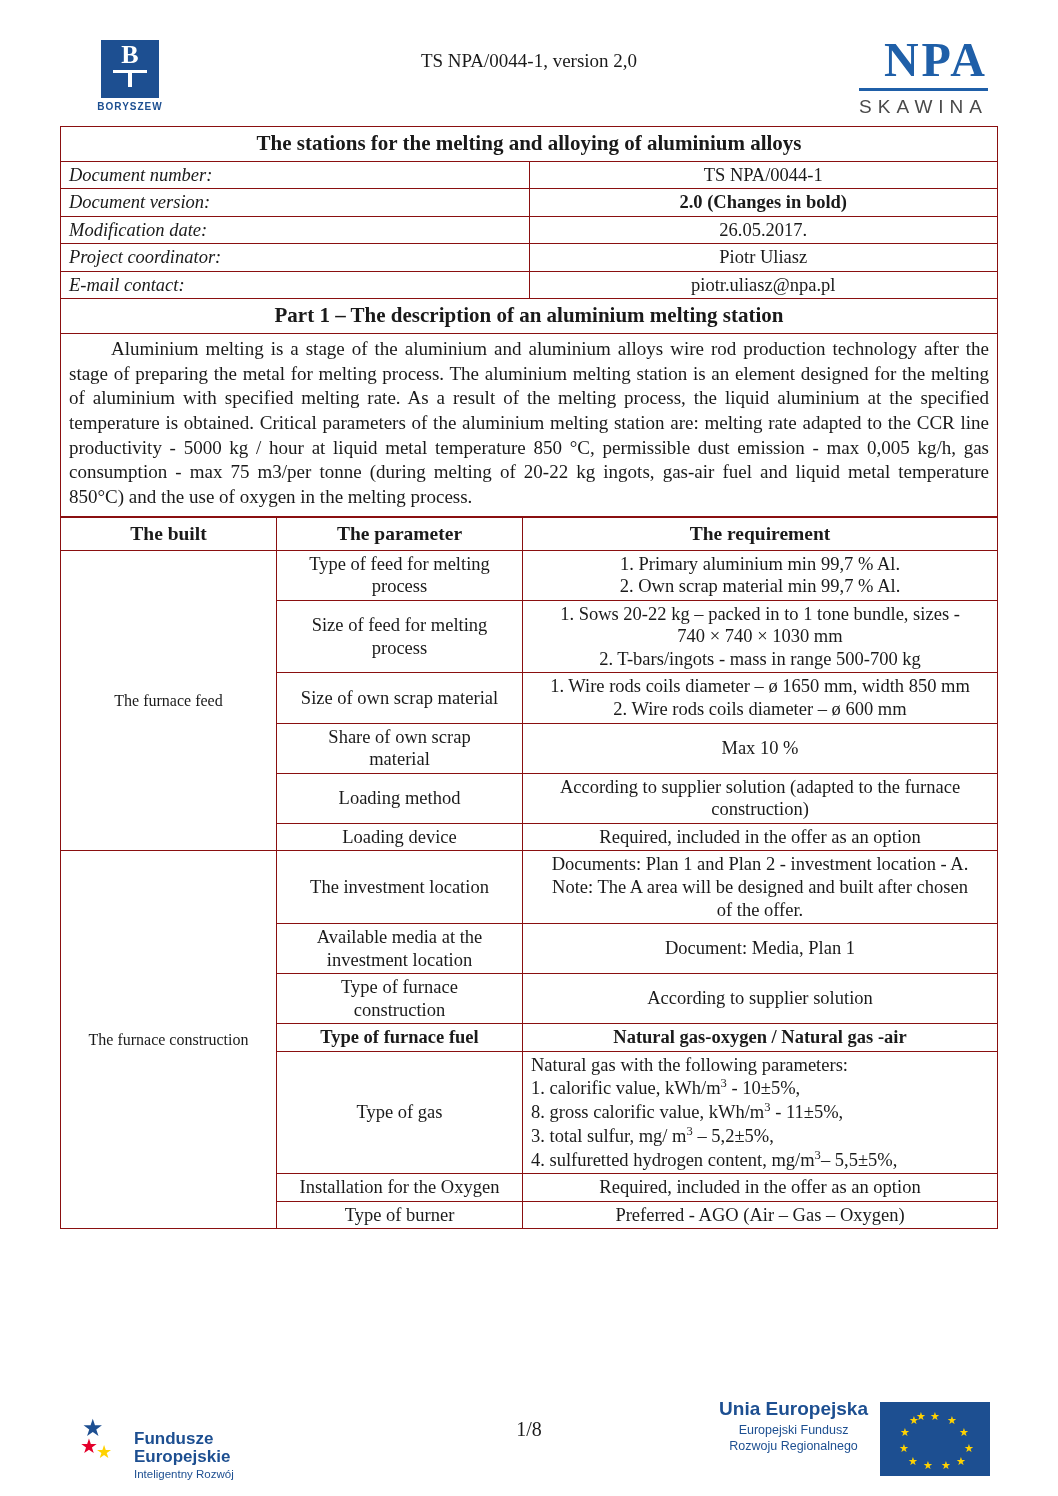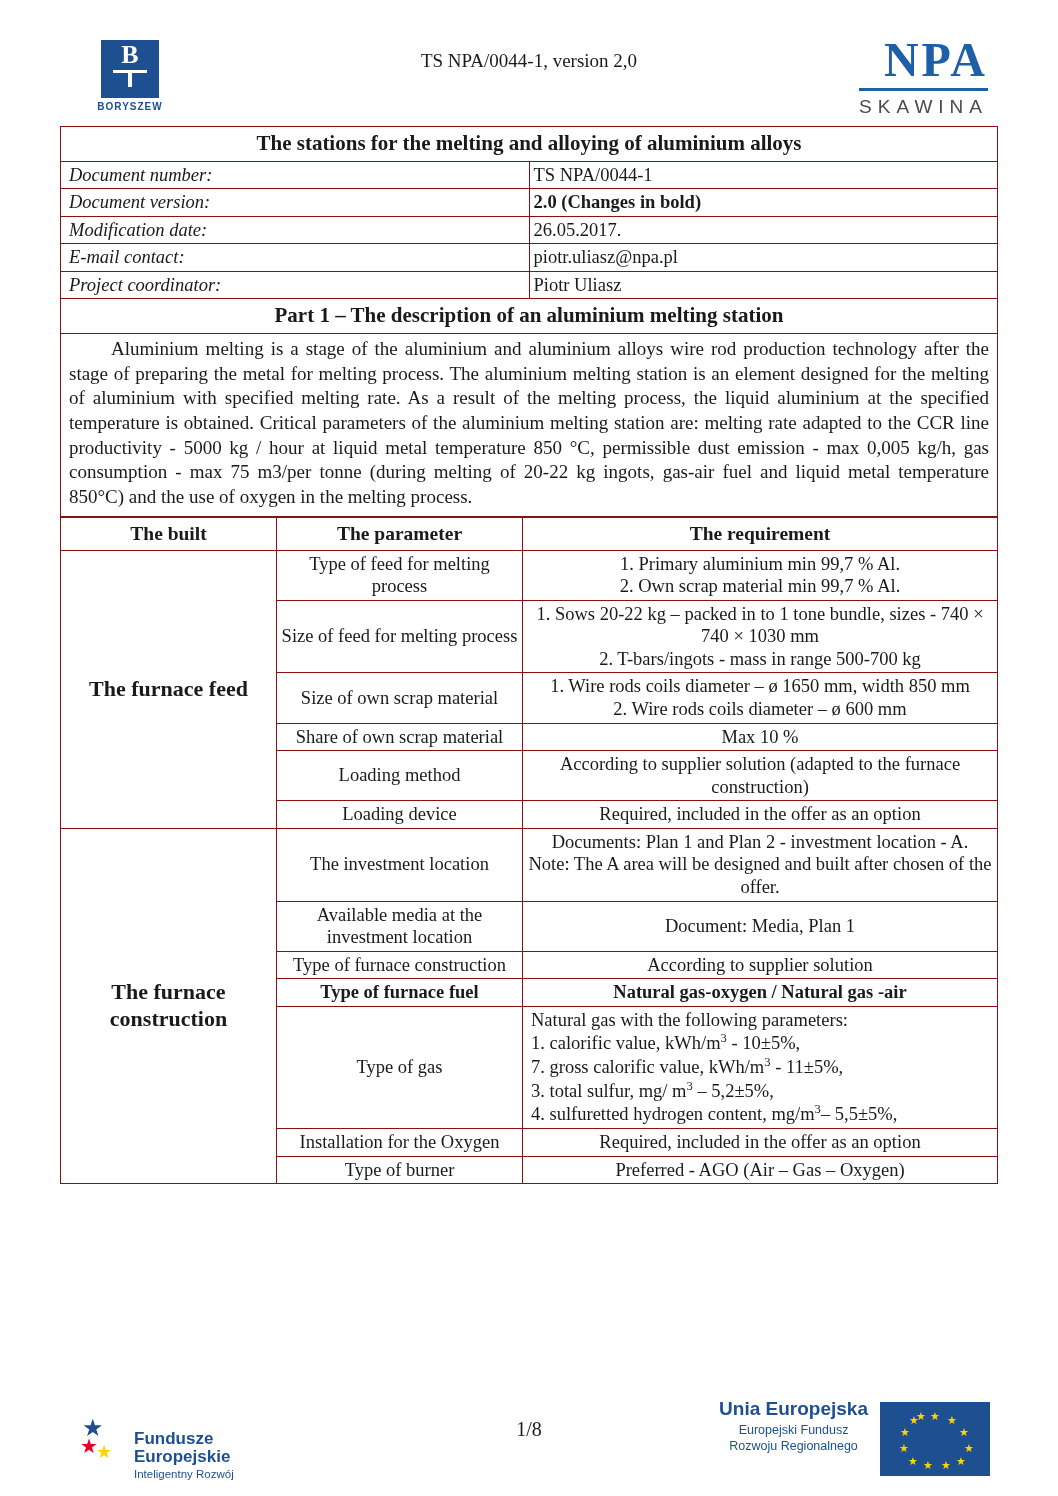--- a/index.html
+++ b/index.html
@@ -109,38 +109,39 @@
   }
 
   
   table {
     border-collapse: collapse;
     width: 100%;
     table-layout: fixed;
   }
   td, th {
     border: 1px solid #8a0f10;
-    padding: 2px 4px;
+    padding: 2px 21px;
     vertical-align: middle;
     font-size: 18.5px;
     line-height: 1.22;
   }
   .title-row td {
     text-align: center;
     font-weight: bold;
     font-size: 21px;
     padding: 4px 5px;
     background: #ffffff;
   }
   .meta-label {
     font-style: italic;
     width: 430px;
     padding-left: 8px;
   }
   .meta-value {
+    text-align: center;
   }
   .bold { font-weight: bold; }
 
   .part-title td {
     text-align: center;
     font-weight: bold;
     font-size: 21px;
     padding: 4px 5px;
   }
 
@@ -165,22 +166,22 @@
 
   
   .req th {
     text-align: center;
     font-weight: bold;
     font-size: 19.5px;
     padding: 4px 5px;
   }
   .req td { text-align: center; }
   .req td.scope {
-    font-weight: bold;
-    font-size: 22px;
+    font-weight: normal;
+    font-size: 16px;
   }
   .req td.left {
     text-align: left;
     padding-left: 8px;
   }
   .col-scope { width: 205px; }
   .col-param { width: 235px; }
 
   .multiline { white-space: pre-line; }
 
@@ -295,26 +296,26 @@
     </tr>
     <tr>
       <td class="meta-label">Document version:</td>
       <td class="meta-value bold">2.0 (Changes in bold)</td>
     </tr>
     <tr>
       <td class="meta-label">Modification date:</td>
       <td class="meta-value">26.05.2017.</td>
     </tr>
     <tr>
+      <td class="meta-label">Project coordinator:</td>
+      <td class="meta-value">Piotr Uliasz</td>
+    </tr>
+    <tr>
       <td class="meta-label">E-mail contact:</td>
       <td class="meta-value">piotr.uliasz@npa.pl</td>
-    </tr>
-    <tr>
-      <td class="meta-label">Project coordinator:</td>
-      <td class="meta-value">Piotr Uliasz</td>
     </tr>
     <tr class="part-title">
       <td colspan="2">Part 1 – The description of an aluminium melting station</td>
     </tr>
   </tbody>
     </table>
 
   <div class="general">
     <p>Aluminium melting is a stage of the aluminium and aluminium alloys wire rod production technology after the stage of preparing the metal for melting process. The aluminium melting station is an element designed for the melting of aluminium with specified melting rate. As a result of the melting process, the liquid aluminium at the specified temperature is obtained. Critical parameters of the aluminium melting station are: melting rate adapted to the CCR line productivity - 5000 kg / hour at liquid metal temperature 850 °C, permissible dust emission - max 0,005 kg/h, gas consumption - max 75 m3/per tonne (during melting of 20-22 kg ingots, gas-air fuel and liquid metal temperature 850°C) and the use of oxygen in the melting process.</p>
   </div>
@@ -375,21 +376,21 @@
       <td class="multiline bold">Natural gas-oxygen / Natural gas -air</td>
     </tr>
     <tr>
       <td>Type of gas</td>
       <td class="left">
         <div>Natural gas with the following parameters:</div>
         <div>
           <span>1. calorific value, kWh/m</span><sup>3</sup><span> - 10±5%,</span>
         </div>
         <div>
-          <span>7. gross calorific value, kWh/m</span><sup>3</sup><span> - 11±5%,</span>
+          <span>8. gross calorific value, kWh/m</span><sup>3</sup><span> - 11±5%,</span>
         </div>
         <div>
           <span>3. total sulfur, mg/ m</span><sup>3</sup><span> – 5,2±5%,</span>
         </div>
         <div>
           <span>4. sulfuretted    hydrogen    content,    mg/m</span><sup>3</sup><span>– 5,5±5%,</span>
         </div>
       </td>
     </tr>
     <tr>

